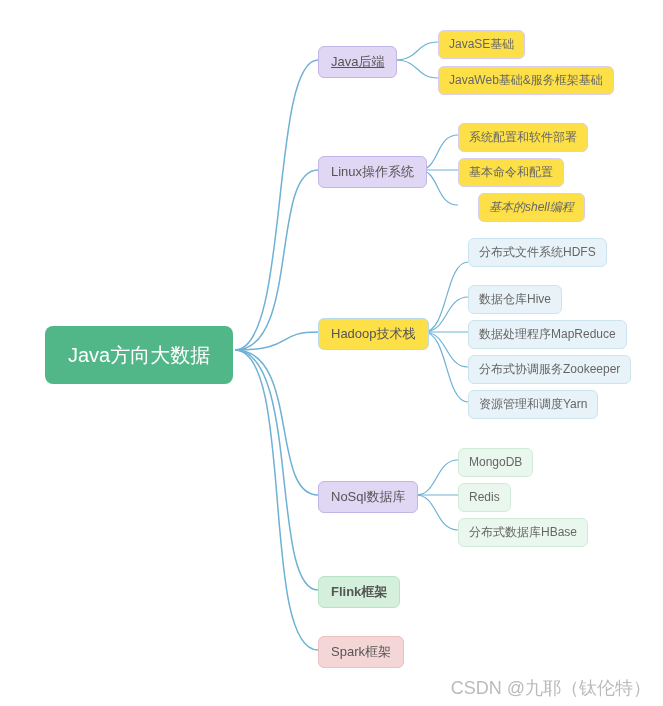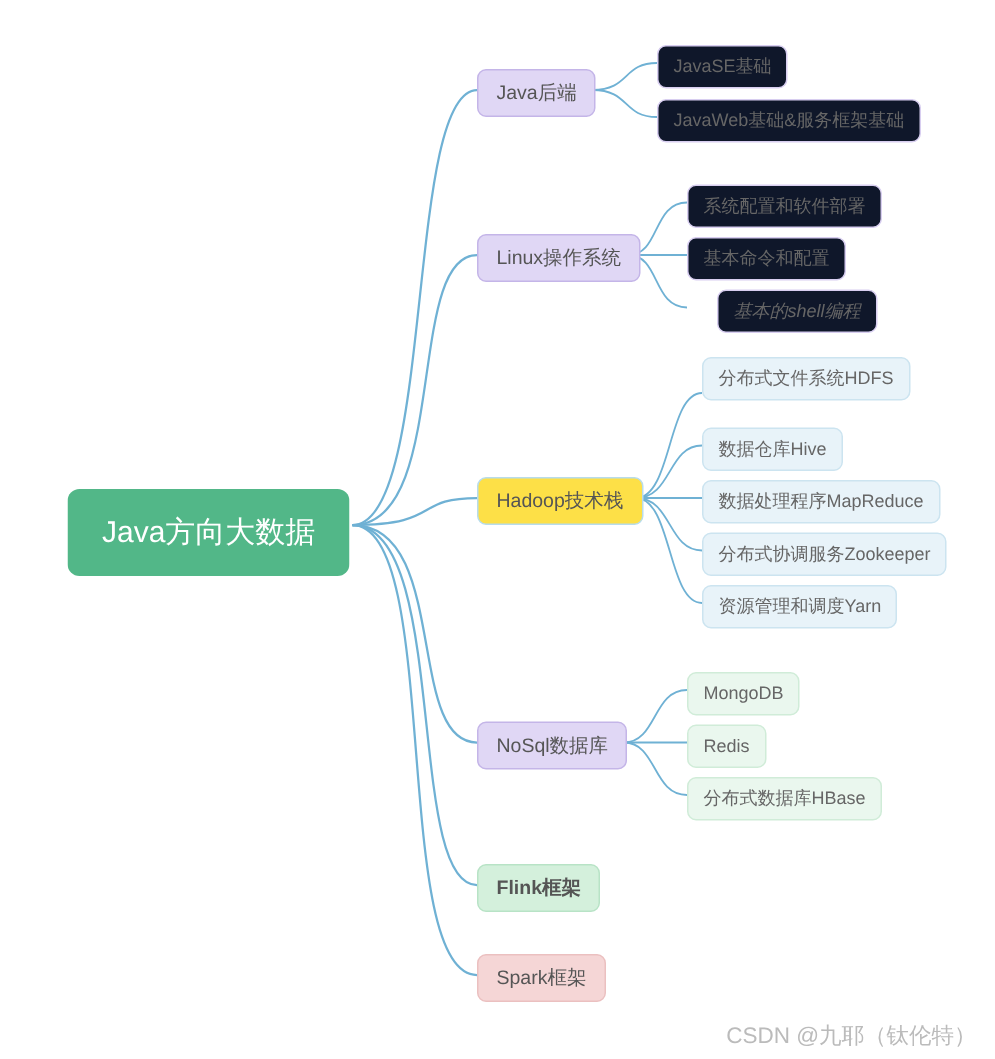--- a/index.html
+++ b/index.html
@@ -54,21 +54,21 @@
       background: #d4f0dc;
       border-color: #b8e3c6;
       color: #555;
     }
     .cat-red {
       background: #f5d6d6;
       border-color: #ebc0c0;
       color: #555;
     }
     .leaf-purple {
-      background: #0f172a;
+      background: #fde047;
       border-color: #d8cef0;
       color: #666;
       font-size: 12px;
       padding: 5px 10px;
       text-align: right;
     }
     .leaf-blue {
       background: #e8f3f9;
       border-color: #cce4f0;
       color: #666;
@@ -80,21 +80,21 @@
       border-color: #d0ecd8;
       color: #666;
       font-size: 12px;
       padding: 5px 10px;
     }
     .watermark {
       position: absolute;
       bottom: 6px;
       right: 12px;
       color: #bbb;
-      font-size: 15px;
+      font-size: 18px;
       font-family: sans-serif;
     }
   </style>
 </head>
 <body>
 
 <svg class="connectors">
 
   <path d="M 235 350 C 290 350, 270 60, 318 60" stroke="#6fb1d4" stroke-width="1.5" fill="none"></path>
   <path d="M 235 350 C 300 350, 270 170, 318 170" stroke="#6fb1d4" stroke-width="1.5" fill="none"></path>
@@ -116,21 +116,21 @@
   <path d="M 424 332 C 448 332, 445 367, 468 367" stroke="#6fb1d4" stroke-width="1.2" fill="none"></path>
   <path d="M 424 332 C 448 332, 445 402, 468 402" stroke="#6fb1d4" stroke-width="1.2" fill="none"></path>
 
   <path d="M 416 495 C 438 495, 435 460, 458 460" stroke="#6fb1d4" stroke-width="1.2" fill="none"></path>
   <path d="M 416 495 C 438 495, 435 495, 458 495" stroke="#6fb1d4" stroke-width="1.2" fill="none"></path>
   <path d="M 416 495 C 438 495, 435 530, 458 530" stroke="#6fb1d4" stroke-width="1.2" fill="none"></path>
 </svg>
 
 <div class="node root" style="left:33px; top:326px;">Java方向大数据</div>
 
-<div class="node cat-purple" style="left:318px; top:46px;">Java后端</div>
+<div class="node cat-purple" style="left:318px; top:46px;text-decoration:underline;">Java后端</div>
 <div class="node leaf-purple" style="left:438px; top:30px;">JavaSE基础</div>
 <div class="node leaf-purple" style="left:438px; top:66px;">JavaWeb基础&amp;服务框架基础</div>
 
 <div class="node cat-purple" style="left:318px; top:156px;">Linux操作系统</div>
 <div class="node leaf-purple" style="left:458px; top:123px;">系统配置和软件部署</div>
 <div class="node leaf-purple" style="left:458px; top:158px;">基本命令和配置</div>
 <div class="node leaf-purple" style="left:478px; top:193px;font-style:italic;">基本的shell编程</div>
 
 <div class="node cat-blue" style="left:318px; top:318px;">Hadoop技术栈</div>
 <div class="node leaf-blue" style="left:468px; top:238px;">分布式文件系统HDFS</div>

